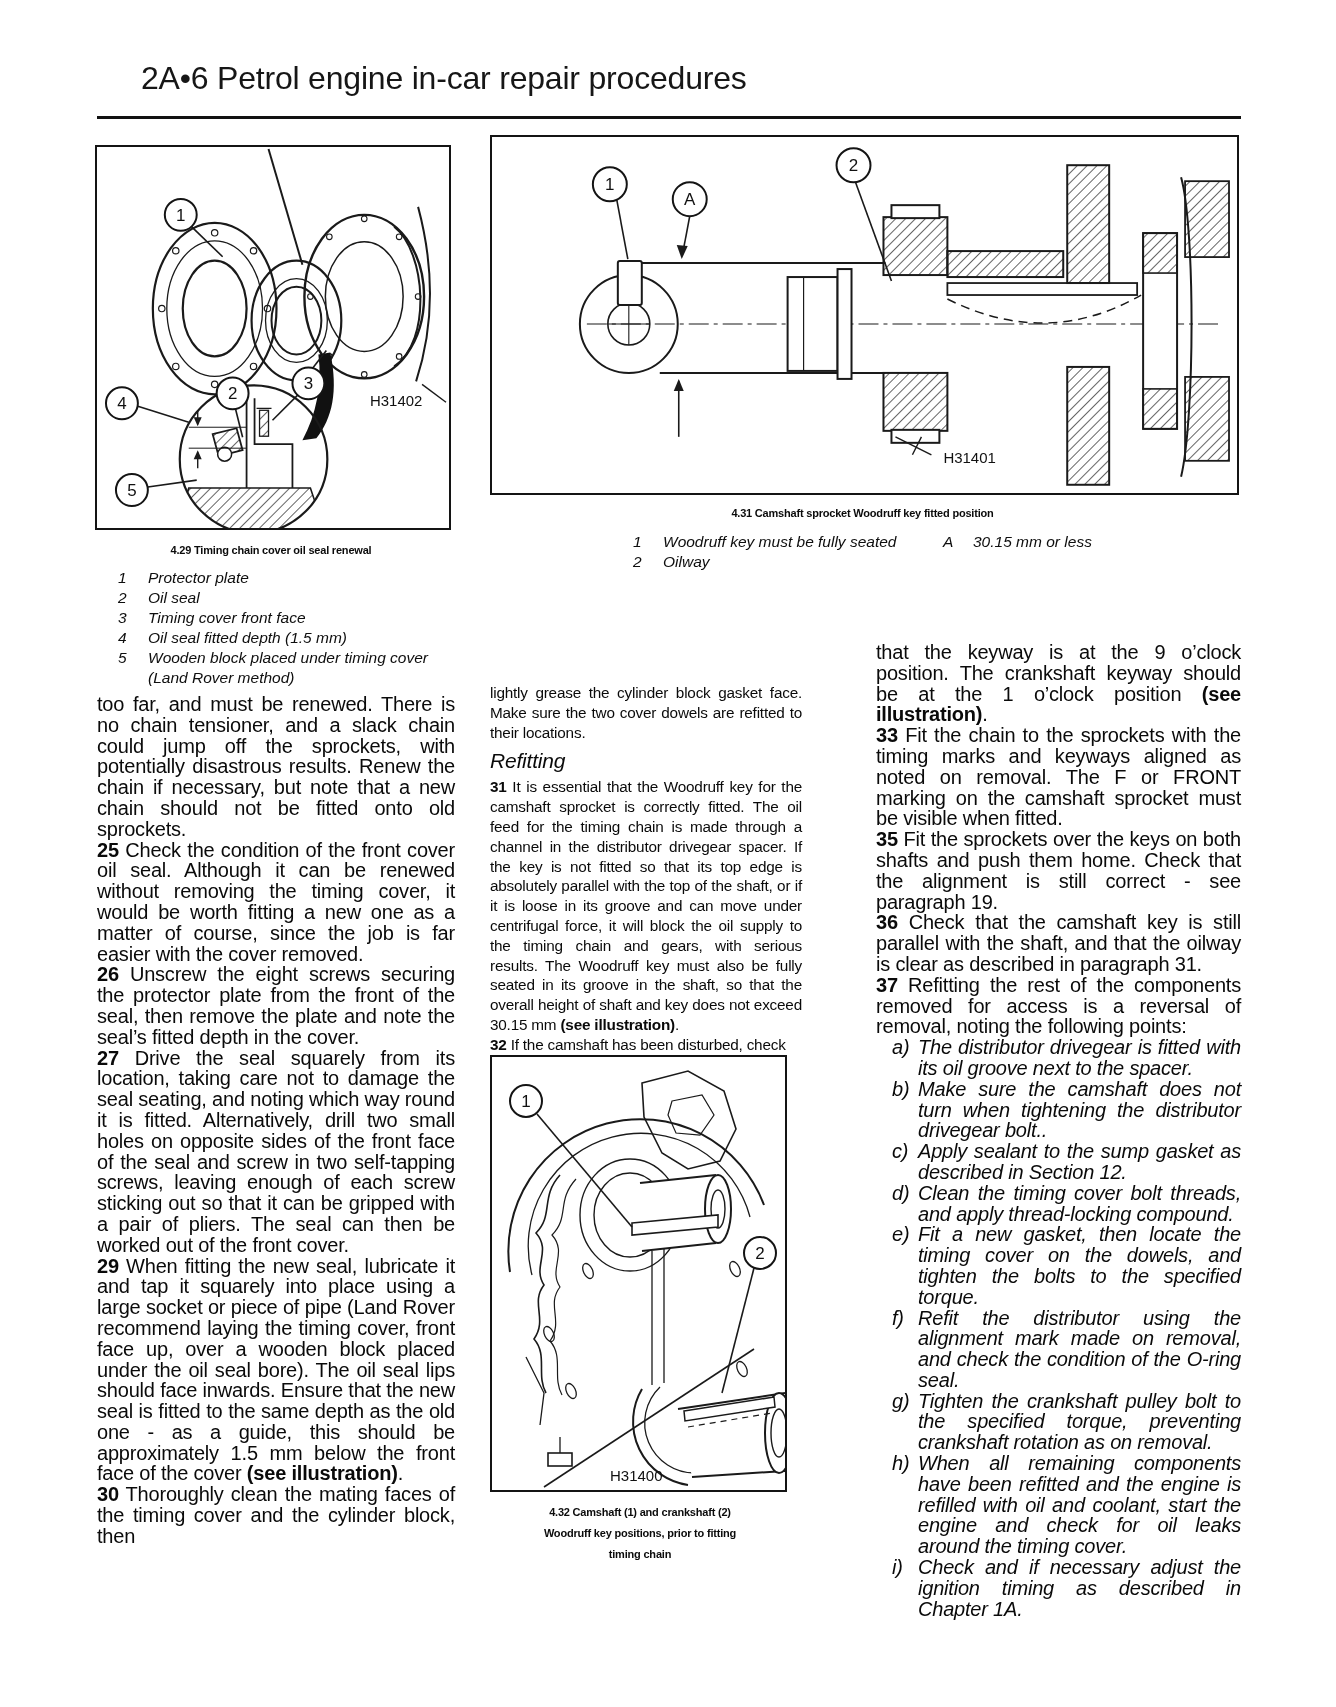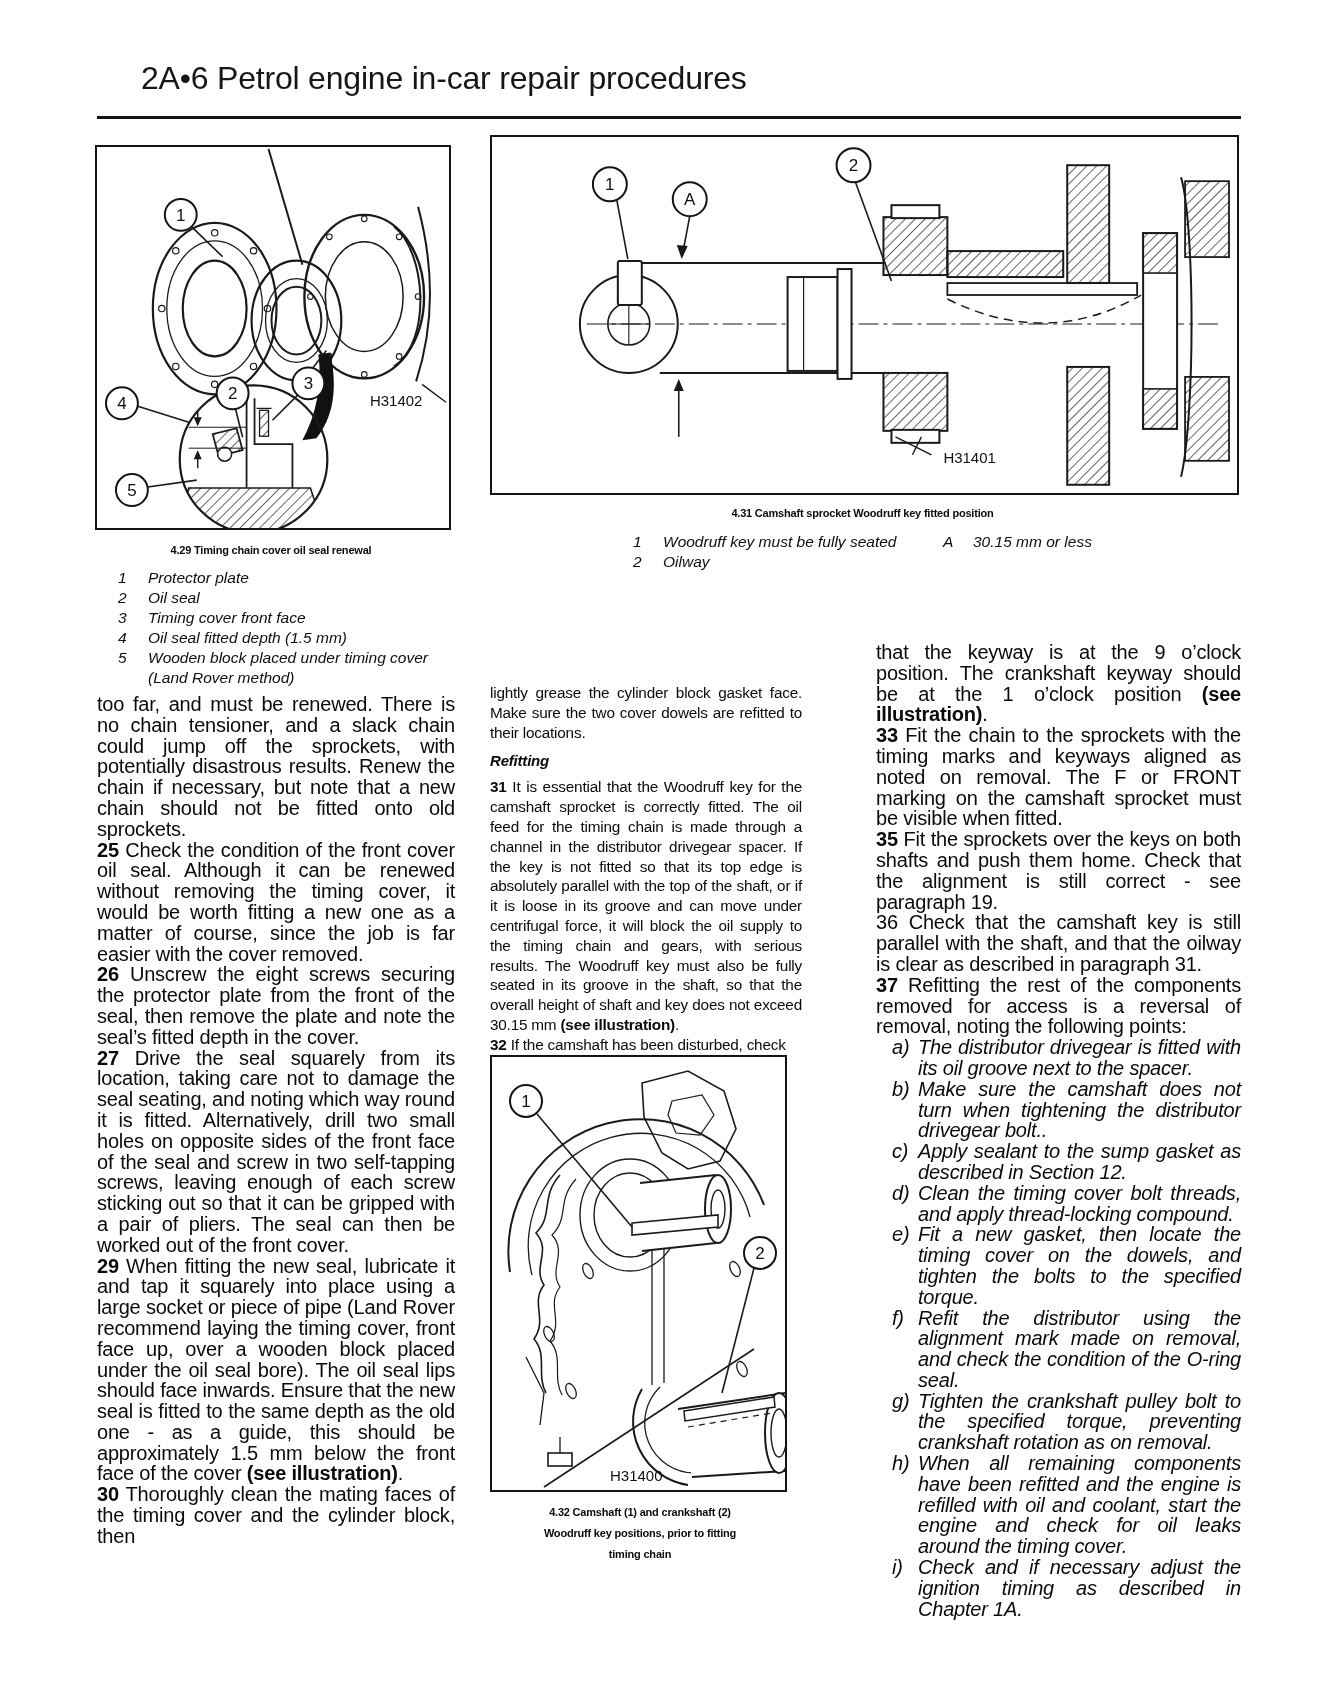--- a/index.html
+++ b/index.html
@@ -21,21 +21,21 @@
   .leg-row{display:flex;}
   .leg-num{flex:0 0 30px;padding-left:8px;}
   .leg-text{flex:1;}
   .body-col{
     position:absolute;font-size:20px;line-height:20.8px;letter-spacing:-0.2px;
     text-align:justify;color:#0a0a0a;
   }
   .body-col.tight{font-size:15.3px;line-height:19.8px;}
   .body-col p{margin:0;}
   .col-heading{
-    font-weight:bold;font-style:italic;font-size:15px;line-height:24px;
+    font-weight:normal;font-style:italic;font-size:21px;line-height:24px;
     padding:7px 0 4px 0;text-align:left;letter-spacing:-0.2px;
   }
   .list-item{display:flex;}
   .li-letter{flex:0 0 26px;margin-left:16px;font-style:italic;}
   .li-text{flex:1;font-style:italic;text-align:justify;}
   svg{display:block;}
   svg text{font-family:"Liberation Sans",sans-serif;fill:#111;}
   .co-circle{fill:#fff;stroke:#141414;stroke-width:2;}
   .co-num{font-size:17px;}
   .ln{stroke:#1a1a1a;fill:none;}
@@ -322,21 +322,21 @@
   <div class="body-col tight" style="left:490px;top:642px;width:312px;margin-top:41px;">
       <p><span>lightly grease the cylinder block gasket face. Make sure the two cover dowels are refitted to their locations.</span></p>
       <div class="col-heading">Refitting</div>
       <p><span style="font-weight: bold;">31</span><span>  It is essential that the Woodruff key for the camshaft sprocket is correctly fitted. The oil feed for the timing chain is made through a channel in the distributor drivegear spacer. If the key is not fitted so that its top edge is absolutely parallel with the top of the shaft, or if it is loose in its groove and can move under centrifugal force, it will block the oil supply to the timing chain and gears, with serious results. The Woodruff key must also be fully seated in its groove in the shaft, so that the overall height of shaft and key does not exceed 30.15 mm </span><span style="font-weight: bold;">(see illustration)</span><span>.</span></p>
       <p><span style="font-weight: bold;">32</span><span>  If the camshaft has been disturbed, check</span></p>
     </div>
   <div class="body-col" style="left:876px;top:642px;width:365px;">
       <p><span>that the keyway is at the 9 o’clock position. The crankshaft keyway should be at the 1 o’clock position </span><span style="font-weight: bold;">(see illustration)</span><span>.</span></p>
       <p><span style="font-weight: bold;">33</span><span>  Fit the chain to the sprockets with the timing marks and keyways aligned as noted on removal. The F or FRONT marking on the camshaft sprocket must be visible when fitted.</span></p>
       <p><span style="font-weight: bold;">35</span><span>  Fit the sprockets over the keys on both shafts and push them home. Check that the alignment is still correct - see paragraph 19.</span></p>
-      <p><span style="font-weight: normal; margin-top: 46px;">36</span><span>  Check that the camshaft key is still parallel with the shaft, and that the oilway is clear as described in paragraph 31.</span></p>
+      <p><span style="font-weight: bold; margin-top: 46px;">36</span><span>  Check that the camshaft key is still parallel with the shaft, and that the oilway is clear as described in paragraph 31.</span></p>
       <p><span style="font-weight: bold;">37</span><span>  Refitting the rest of the components removed for access is a reversal of removal, noting the following points:</span></p>
       <p class="list-item">
         <span class="li-letter">a)</span>
         <span class="li-text">The distributor drivegear is fitted with its oil groove next to the spacer.</span>
       </p>
       <p class="list-item">
         <span class="li-letter">b)</span>
         <span class="li-text">Make sure the camshaft does not turn when tightening the distributor drivegear bolt..</span>
       </p>
       <p class="list-item">

